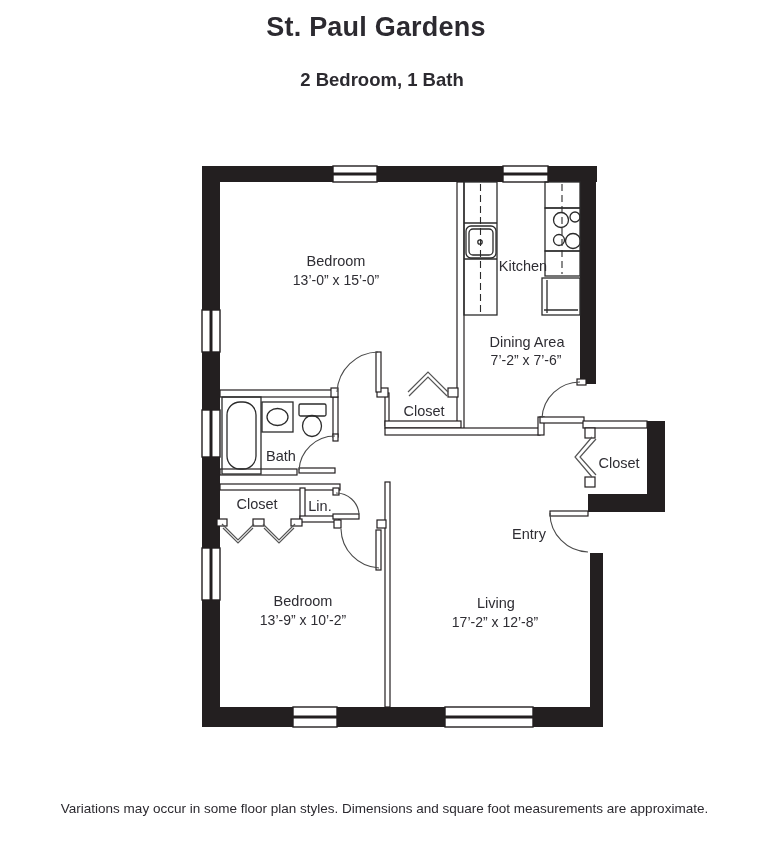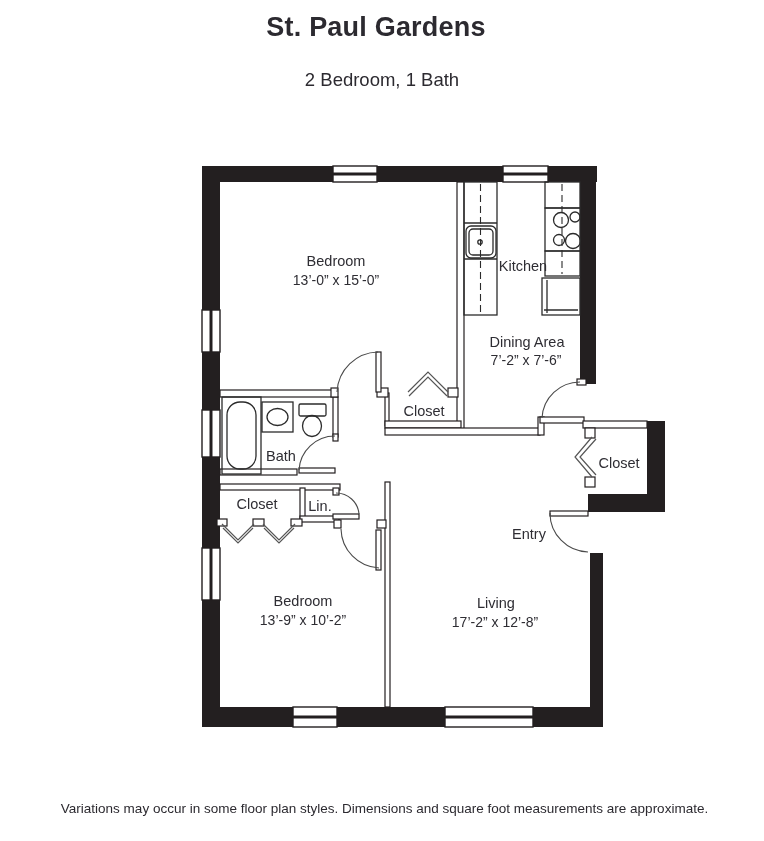--- a/index.html
+++ b/index.html
@@ -1,20 +1,20 @@
 <!DOCTYPE html>
 <html><head>
 <meta charset="utf-8">
 <style>
   html,body{margin:0;padding:0;background:#ffffff;}
   .page{position:relative;width:764px;height:841px;background:#ffffff;overflow:hidden;
         font-family:"Liberation Sans",sans-serif;}
   .header{position:absolute;top:12px;left:0;right:0;text-align:center;color:#2c2a30;}
   .header .title{font-size:27px;font-weight:600;letter-spacing:.2px;margin:0 12px 24px 0;}
-  .header .sub{font-size:18.5px;line-height:26px;font-weight:400;}
+  .header .sub{font-size:18.5px;line-height:26px;font-weight:700;}
   .footer{position:absolute;top:801px;left:5px;right:0;text-align:center;
           font-size:13.5px;color:#2c2a30;}
   svg{position:absolute;top:0;left:0;}
   svg text{font-family:"Liberation Sans",sans-serif;fill:#2e2d33;}
   .room-name{font-size:14.5px;}
   .room-dims{font-size:14px;}
   .wall{fill:#231f20;}
   .iw{fill:#ffffff;stroke:#231f20;stroke-width:1.2;}
   .win{fill:#ffffff;stroke:#231f20;stroke-width:1.4;}
   .bar{stroke:#231f20;stroke-width:3;}

